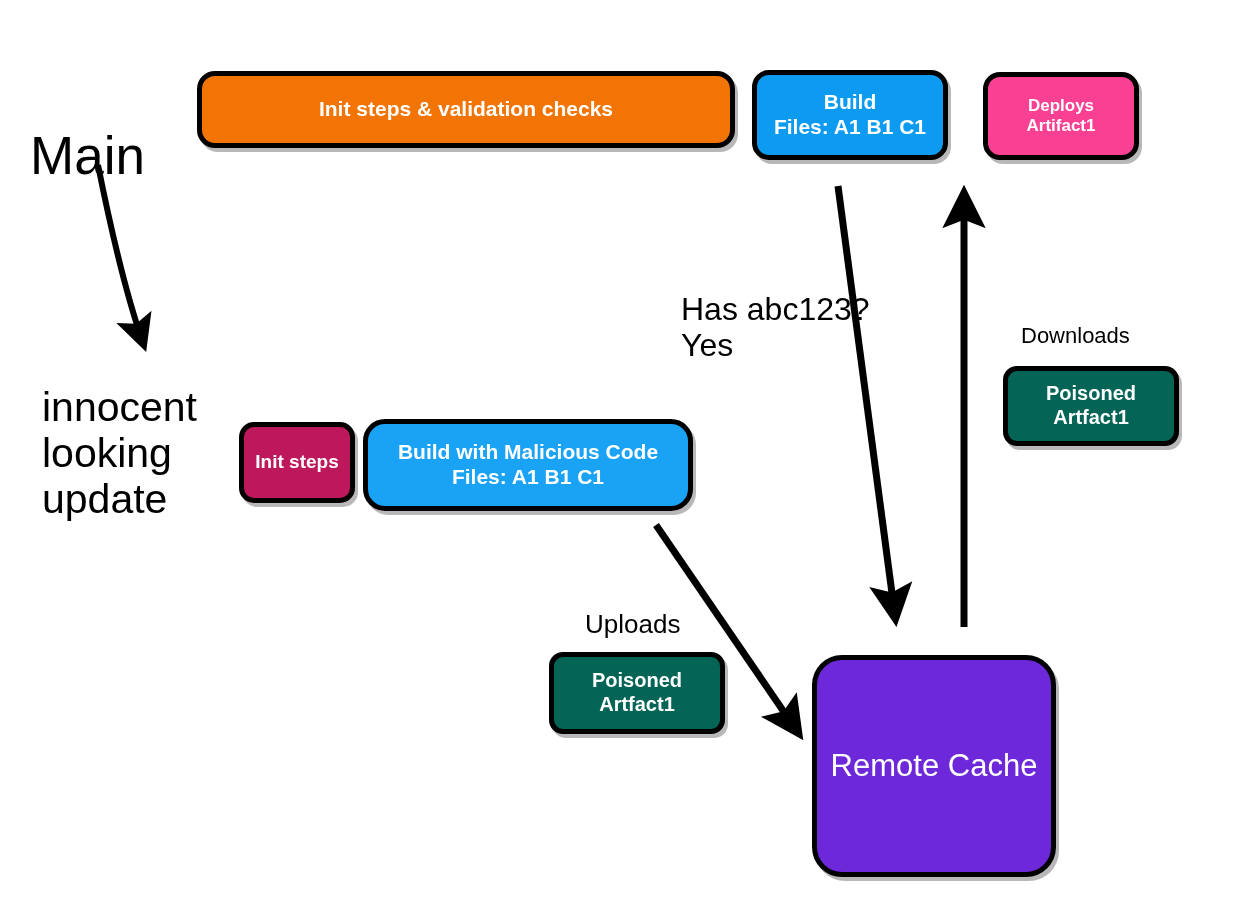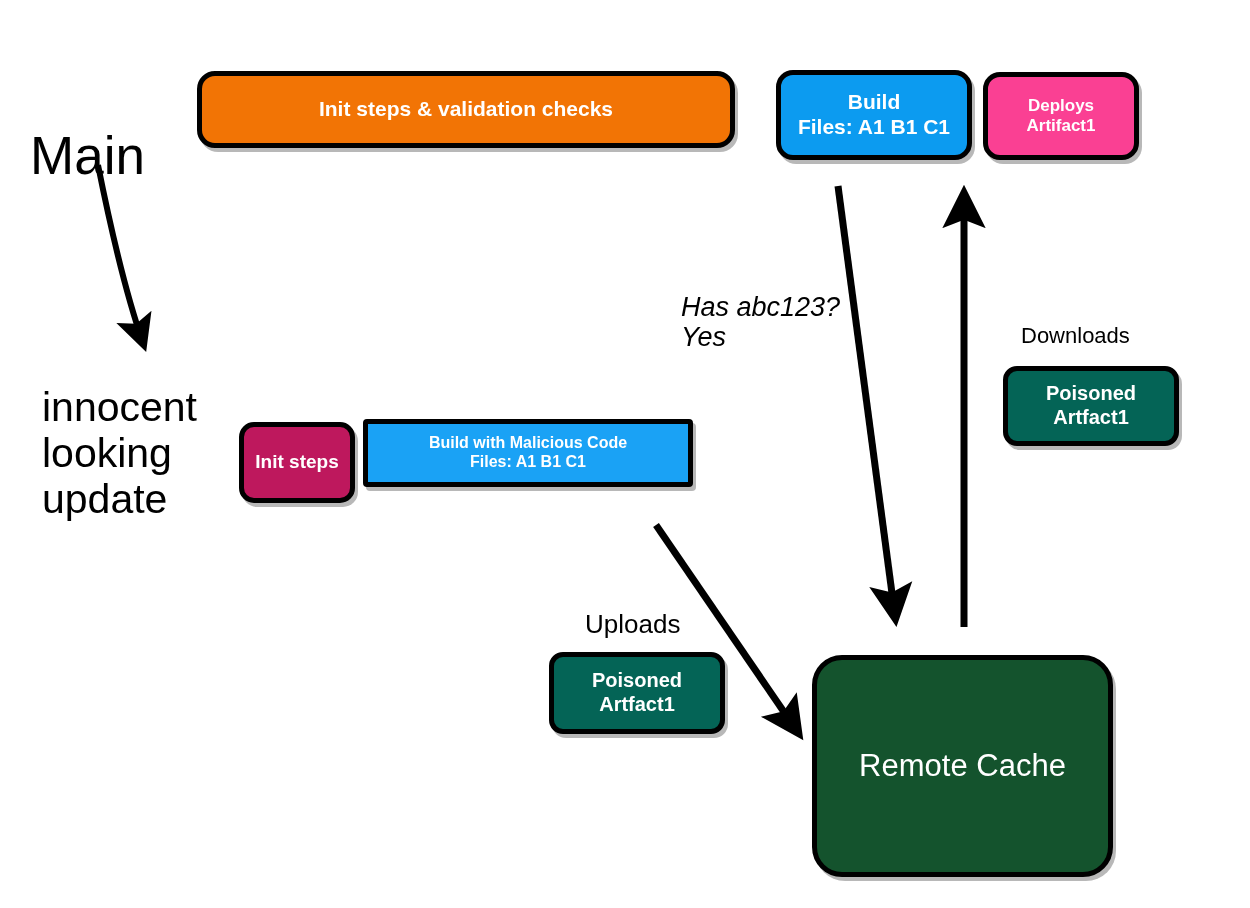--- a/index.html
+++ b/index.html
@@ -46,76 +46,74 @@
     left: 197px; top: 71px; width: 538px; height: 77px;
     background: #F27405;
     font-size: 21px;
     border-radius: 18px;
   }
   #node-build-main {
     left: 752px; top: 70px; width: 196px; height: 90px;
     background: #0C9BF0;
     font-size: 21px;
     border-radius: 17px;
-    margin-left: 24px;
   }
   #node-deploys {
     left: 983px; top: 72px; width: 156px; height: 88px;
     background: #FA4093;
     font-size: 17px;
     border-radius: 17px;
   }
   
   #node-init-steps {
     left: 239px; top: 422px; width: 116px; height: 81px;
     background: #be185d;
     font-size: 19px;
     border-radius: 15px;
   }
   #node-build-malicious {
-    left: 363px; top: 419px; width: 330px; height: 68px;
+    left: 363px; top: 419px; width: 330px; height: 92px;
     background: #1AA2F5;
-    font-size: 16px;
-    border-radius: 4px;
+    font-size: 21px;
+    border-radius: 22px;
   }
   
   #node-artifact-download {
     left: 1003px; top: 366px; width: 176px; height: 80px;
     background: #046456;
     font-size: 20px;
     border-radius: 14px;
   }
   #node-artifact-upload {
     left: 549px; top: 652px; width: 176px; height: 82px;
     background: #046456;
     font-size: 20px;
     border-radius: 14px;
   }
   
   #node-remote-cache {
-    left: 812px; top: 655px; width: 301px; height: 222px;
-    background: #14532d;
+    left: 812px; top: 655px; width: 244px; height: 222px;
+    background: #6d28d9;
     font-size: 31px;
     font-weight: normal;
     border-radius: 30px;
   }
   
   #label-main {
     left: 30px; top: 89px;
     font-size: 53px;
     margin-top: 37px;
   }
   #label-innocent {
     left: 42px; top: 385px;
     font-size: 41px;
   }
   #label-has-abc {
     left: 681px; top: 292px;
-    font-size: 27px;
-    font-style: italic;
+    font-size: 32px;
   }
   #label-downloads {
     left: 1021px; top: 324px;
     font-size: 22px;
   }
   #label-uploads {
     left: 585px; top: 610px;
     font-size: 26px;
   }
   #arrows {

